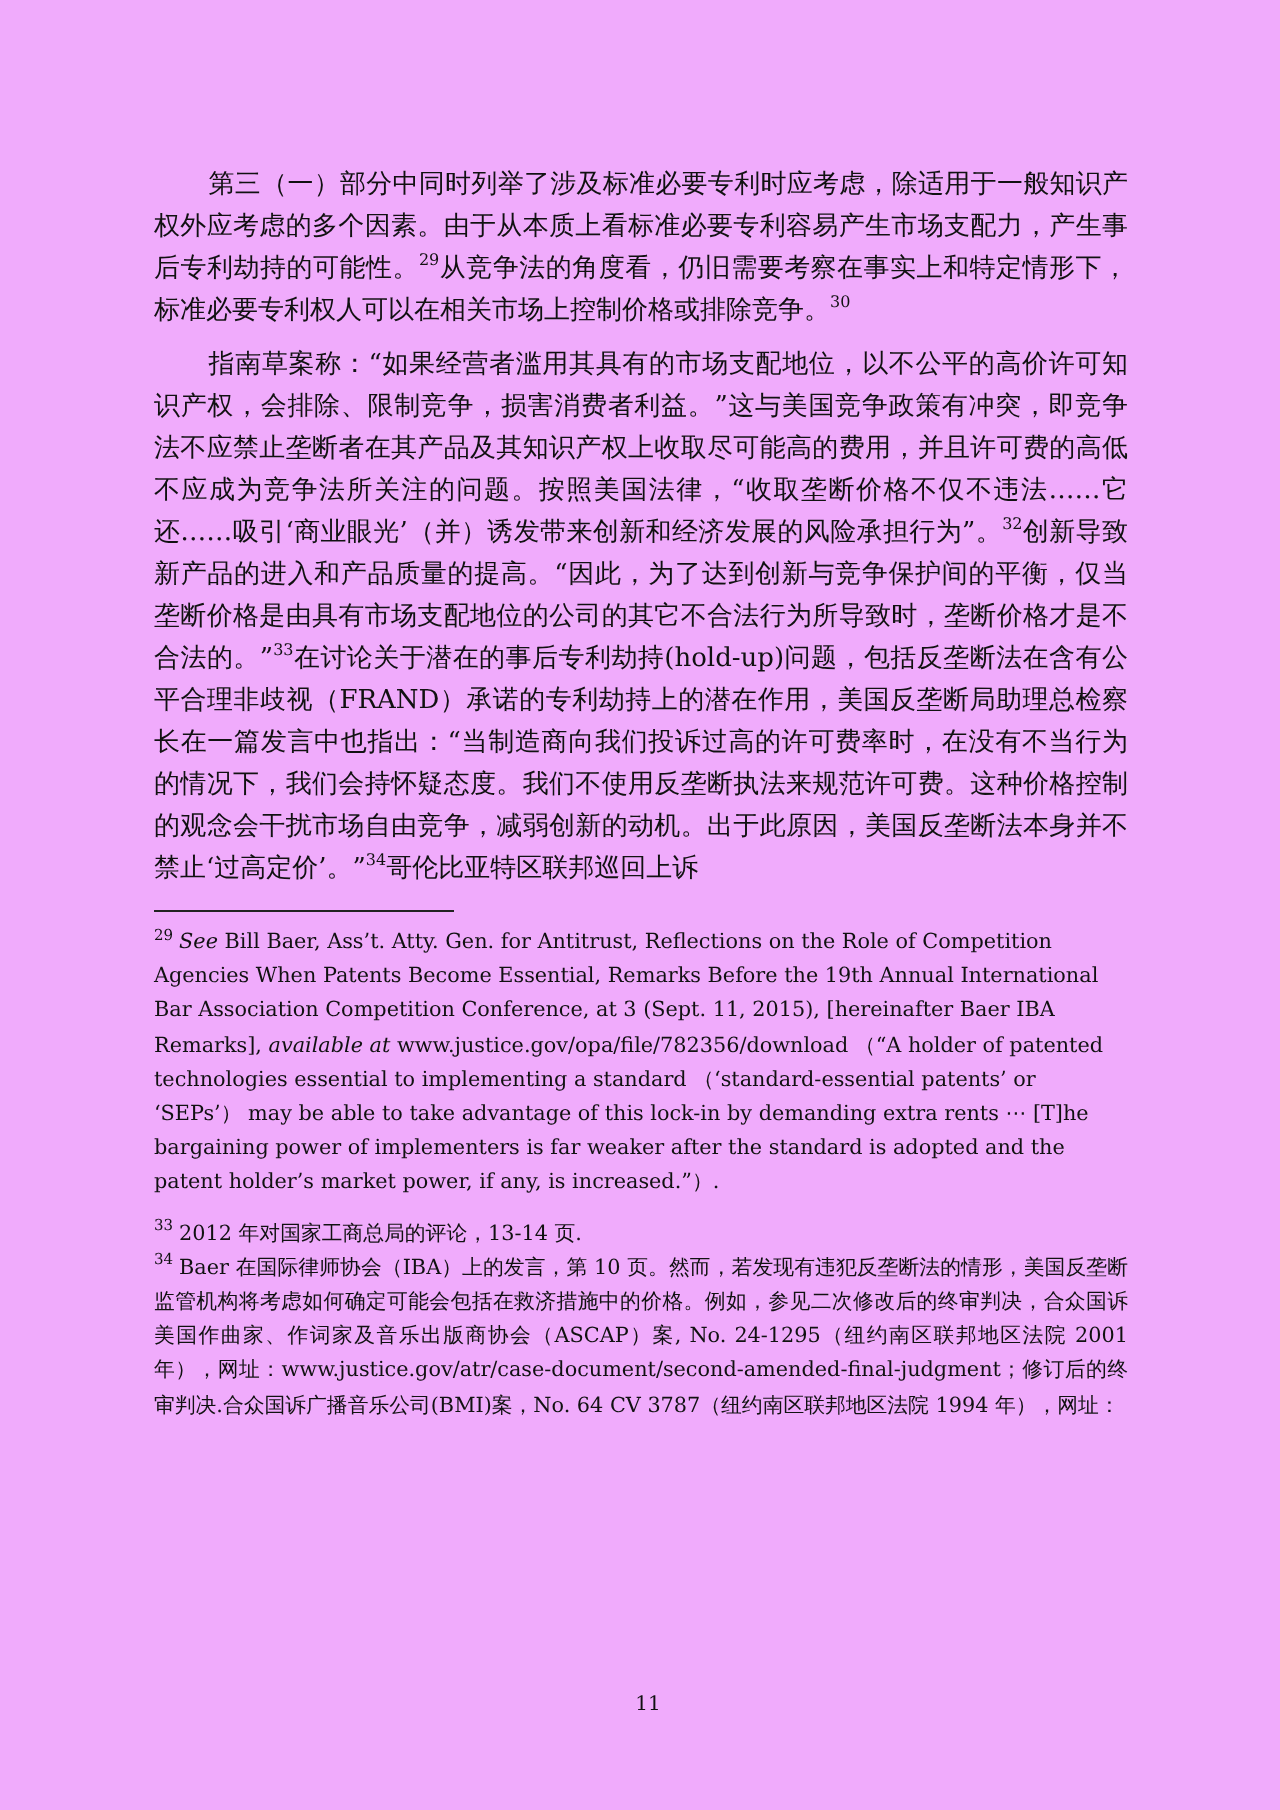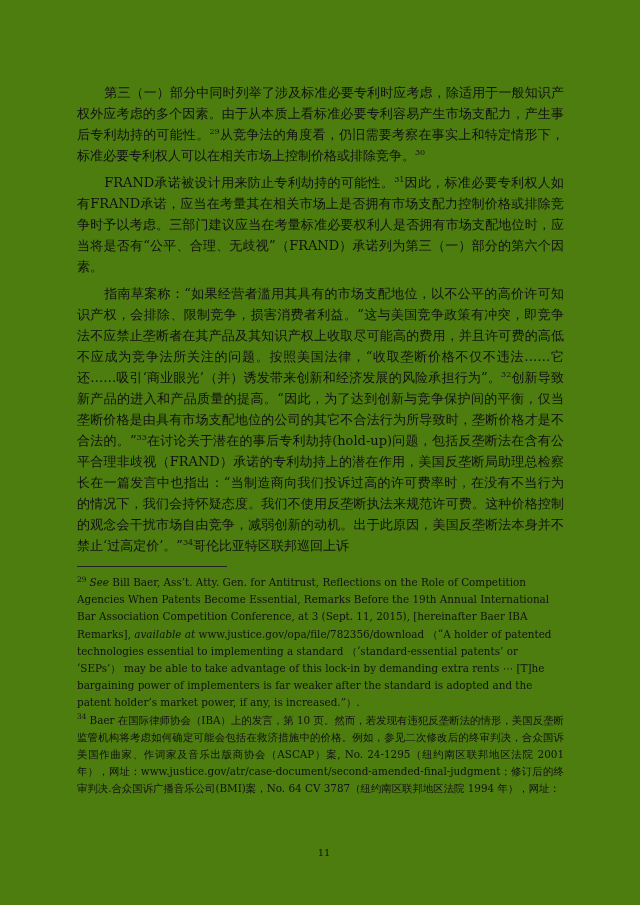--- a/index.html
+++ b/index.html
@@ -5,21 +5,21 @@
   html, body {
     margin: 0;
     padding: 0;
     background: #e8e8e8;
   }
   .page {
     position: relative;
     width: 640px;
     height: 905px;
     margin: 0 auto;
-    background: #4d7c0f;
+    background: #f0abfc;
     color: #111111;
     font-family: "DejaVu Serif", "Liberation Serif", serif;
     overflow: hidden;
   }
   .content {
     position: absolute;
     left: 77px;
     top: 82px;
     width: 487px;
   }
@@ -83,33 +83,33 @@
   }
 </style>
 </head>
 <body>
 
 <div class="page">
   <div class="content">
 
     <p class="body-para"><span>第三（一）部分中同时列举了涉及标准必要专利时应考虑，除适用于一般知识产权外应考虑的多个因素。由于从本质上看标准必要专利容易产生市场支配力，产生事后专利劫持的可能性。</span><sup class="ref">29</sup><span>从竞争法的角度看，仍旧需要考察在事实上和特定情形下，标准必要专利权人可以在相关市场上控制价格或排除竞争。</span><sup class="ref">30</sup></p>
 
-    <p class="body-para"><span>FRAND承诺被设计用来防止专利劫持的可能性。</span><sup class="ref">31</sup><span>因此，标准必要专利权人如有FRAND承诺，应当在考量其在相关市场上是否拥有市场支配力控制价格或排除竞争时予以考虑。三部门建议应当在考量标准必要权利人是否拥有市场支配地位时，应当将是否有“公平、合理、无歧视”（FRAND）承诺列为第三（一）部分的第六个因素。</span></p>
 
 
     <p class="body-para"><span>指南草案称：“如果经营者滥用其具有的市场支配地位，以不公平的高价许可知识产权，会排除、限制竞争，损害消费者利益。”这与美国竞争政策有冲突，即竞争法不应禁止垄断者在其产品及其知识产权上收取尽可能高的费用，并且许可费的高低不应成为竞争法所关注的问题。按照美国法律，“收取垄断价格不仅不违法……它还……吸引‘商业眼光’（并）诱发带来创新和经济发展的风险承担行为”。</span><sup class="ref">32</sup><span>创新导致新产品的进入和产品质量的提高。“因此，为了达到创新与竞争保护间的平衡，仅当垄断价格是由具有市场支配地位的公司的其它不合法行为所导致时，垄断价格才是不合法的。”</span><sup class="ref">33</sup><span>在讨论关于潜在的事后专利劫持(hold-up)问题，包括反垄断法在含有公平合理非歧视（FRAND）承诺的专利劫持上的潜在作用，美国反垄断局助理总检察长在一篇发言中也指出：“当制造商向我们投诉过高的许可费率时，在没有不当行为的情况下，我们会持怀疑态度。我们不使用反垄断执法来规范许可费。这种价格控制的观念会干扰市场自由竞争，减弱创新的动机。出于此原因，美国反垄断法本身并不禁止‘过高定价’。”</span><sup class="ref">34</sup><span>哥伦比亚特区联邦巡回上诉</span></p>
 
     <div class="footnote-area">
       <div class="fn-separator"></div>
 
       <div class="footnote latin"><sup class="fn-marker">29</sup><span class="italic">See </span><span>Bill Baer, Ass’t. Atty. Gen. for Antitrust, Reflections on the Role of Competition Agencies When Patents Become Essential, Remarks Before the 19th Annual International Bar Association Competition Conference, at 3 (Sept. 11, 2015), [hereinafter Baer IBA Remarks], </span><span class="italic">available at</span><span> www.justice.gov/opa/file/782356/download （“A holder of patented technologies essential to implementing a standard （‘standard-essential patents’ or ‘SEPs’） may be able to take advantage of this lock-in by demanding extra rents ⋯ [T]he bargaining power of implementers is far weaker after the standard is adopted and the patent holder’s market power, if any, is increased.”）.</span></div>
 
 
 
 
+      <div class="footnote fn-gap"><sup class="fn-marker">33</sup><span>2012 年对国家工商总局的评论，13-14 页.</span></div>
 
       <div class="footnote"><sup class="fn-marker">34</sup><span>Baer 在国际律师协会（IBA）上的发言，第 10 页。然而，若发现有违犯反垄断法的情形，美国反垄断监管机构将考虑如何确定可能会包括在救济措施中的价格。例如，参见二次修改后的终审判决，合众国诉美国作曲家、作词家及音乐出版商协会（ASCAP）案, No. 24-1295（纽约南区联邦地区法院 2001 年），网址：www.justice.gov/atr/case-document/second-amended-final-judgment；修订后的终审判决.合众国诉广播音乐公司(BMI)案，No. 64 CV 3787（纽约南区联邦地区法院 1994 年），网址：</span></div>
     </div>
 
   </div>
 
   <div class="page-number">11</div>
 </div>
 
 </body></html>

